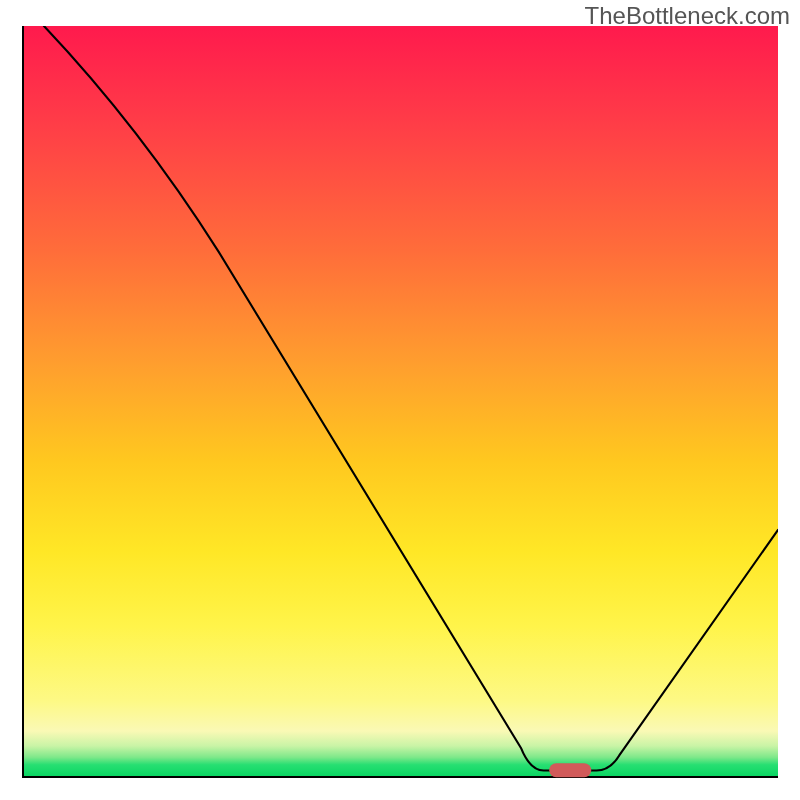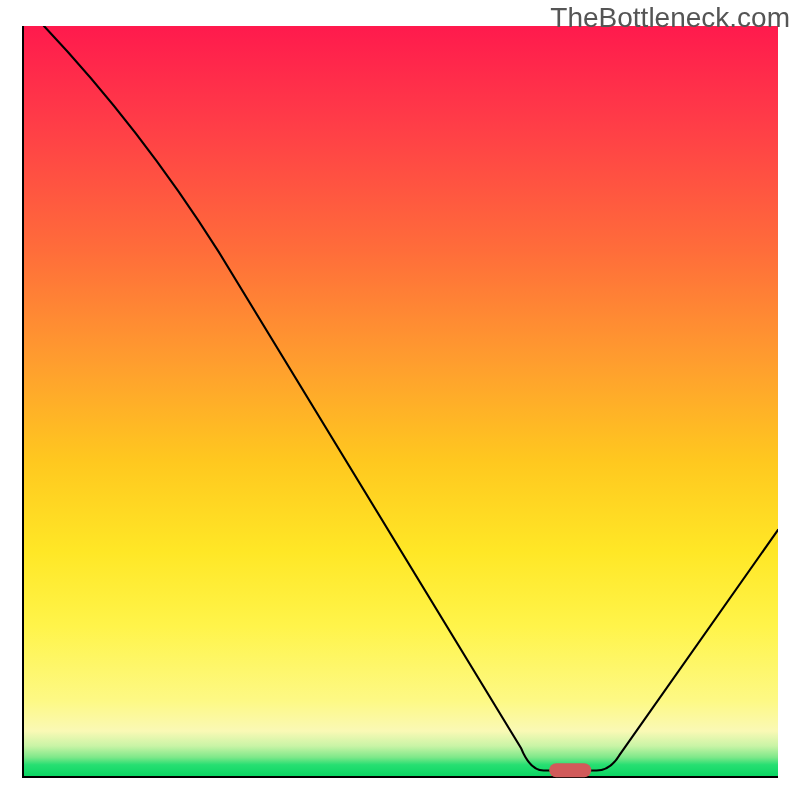--- a/index.html
+++ b/index.html
@@ -15,21 +15,21 @@
     top: 0;
     left: 0;
     width: 800px;
     height: 800px;
   }
   .watermark {
     position: absolute;
     top: 2px;
     right: 10px;
     color: #555;
-    font-size: 28px;
+    font-size: 24px;
     font-weight: 500;
     z-index: 20;
     text-align: right;
   }
   .plot-area {
     position: absolute;
     left: 22px;
     top: 26px;
     width: 756px;   
     height: 752px;  

